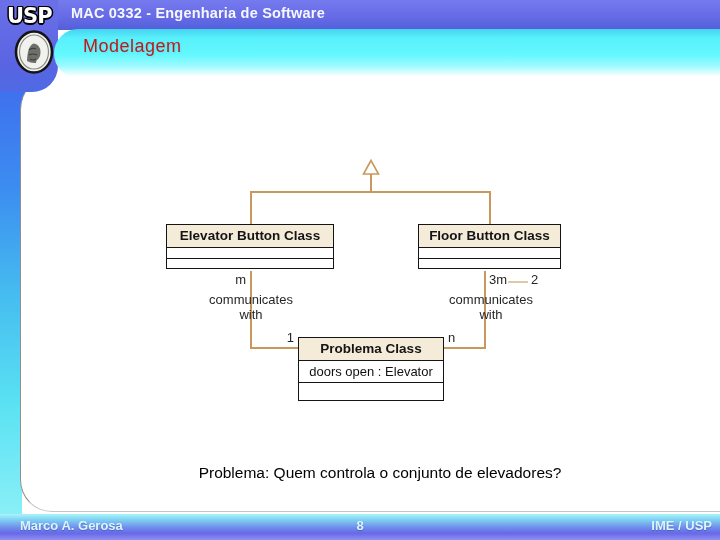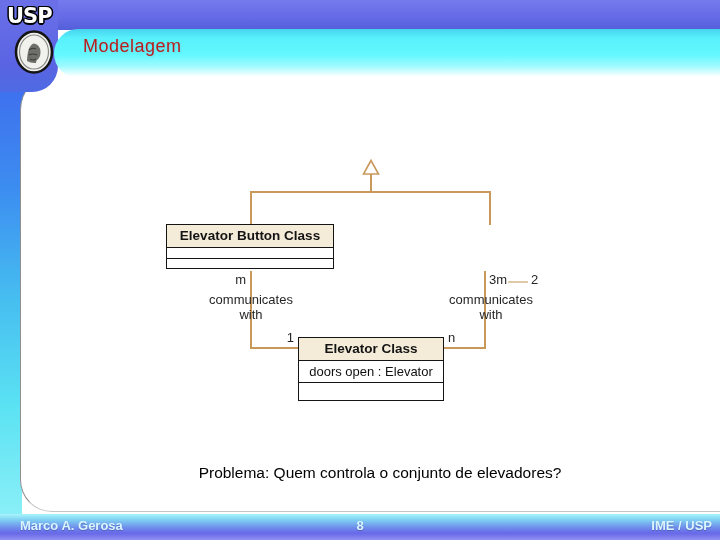--- a/index.html
+++ b/index.html
@@ -109,20 +109,21 @@
 
   <div id="usp-wordmark" class="abs">USP</div>
 
   <svg id="medallion" class="abs" width="40" height="45" viewBox="0 0 40 45">
     <ellipse cx="20" cy="22" rx="18" ry="20.5" fill="#f1f1ee" stroke="#141414" stroke-width="2.6"></ellipse>
     <ellipse cx="20" cy="22" rx="14.5" ry="17" fill="none" stroke="#8a8a86" stroke-width="1.2"></ellipse>
     <path d="M13,31 Q13.5,15 20,13.5 Q26.5,15 26.5,22 Q26.5,28 22.5,30.5 L22,33 Q17,33.5 13,31 Z" fill="#6e6e6a"></path>
     <path d="M15,20 q3,-3 7,-1 M15,25 q4,-2 8,0 M16,29 q3,2 6,0" fill="none" stroke="#3c3c3a" stroke-width="1.1"></path>
   </svg>
 
+  <div id="course-title" class="abs">MAC 0332 - Engenharia de Software</div>
   <div id="slide-title" class="abs">Modelagem</div>
 
   <svg id="diagram-lines" class="abs" width="720" height="540" viewBox="0 0 720 540">
     <g stroke="#c9995c" stroke-width="2" fill="none">
       <line x1="371" y1="174" x2="371" y2="193"></line>
       <line x1="251" y1="192" x2="490" y2="192"></line>
       <line x1="251" y1="191" x2="251" y2="225"></line>
       <line x1="490" y1="191" x2="490" y2="225"></line>
       <line x1="251" y1="271" x2="251" y2="349"></line>
       <line x1="251" y1="348" x2="299" y2="348"></line>
@@ -133,23 +134,28 @@
     <line x1="508" y1="282" x2="528" y2="282" stroke="#d9bb90" stroke-width="1.6"></line>
   </svg>
 
 
   <div class="uml-class uml-small" style="left:166px;top:224px;width:168px;">
     <div class="uml-title">Elevator Button Class</div>
     <div class="uml-attr"></div>
     <div class="uml-ops"></div>
   </div>
 
+  <div class="uml-class uml-small" style="left:418px;top:224px;width:143px;">
+    <div class="uml-title">Floor Button Class</div>
+    <div class="uml-attr"></div>
+    <div class="uml-ops"></div>
+  </div>
 
   <div class="uml-class" style="left:298px;top:337px;width:146px;">
-    <div class="uml-title">Elevator Class</div>
+    <div class="uml-title">Problema Class</div>
     <div class="uml-attr">doors open : Elevator</div>
     <div class="uml-ops"></div>
   </div>
 
   <div class="dlabel right" style="left:222px;top:272px;width:24px;">m</div>
   <div class="dlabel center" style="left:198px;top:292px;width:106px;">communicates
 with</div>
   <div class="dlabel right" style="left:278px;top:330px;width:16px;">1</div>
 
   <div class="dlabel" style="left:489px;top:272px;">3m</div>

